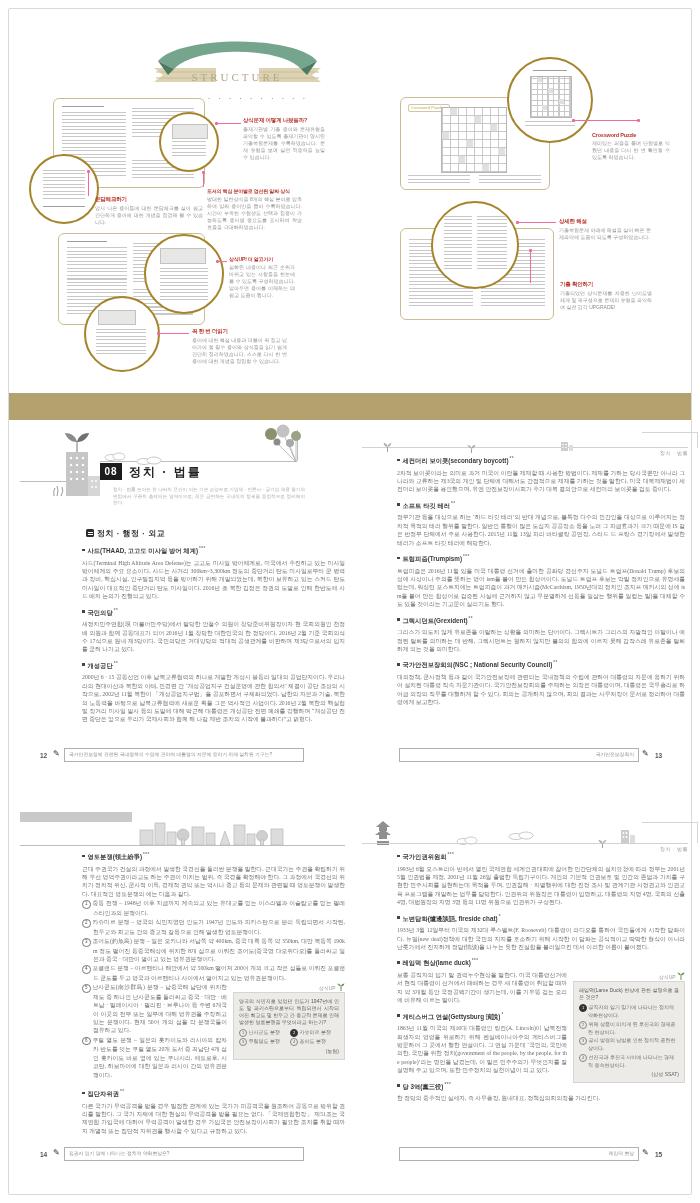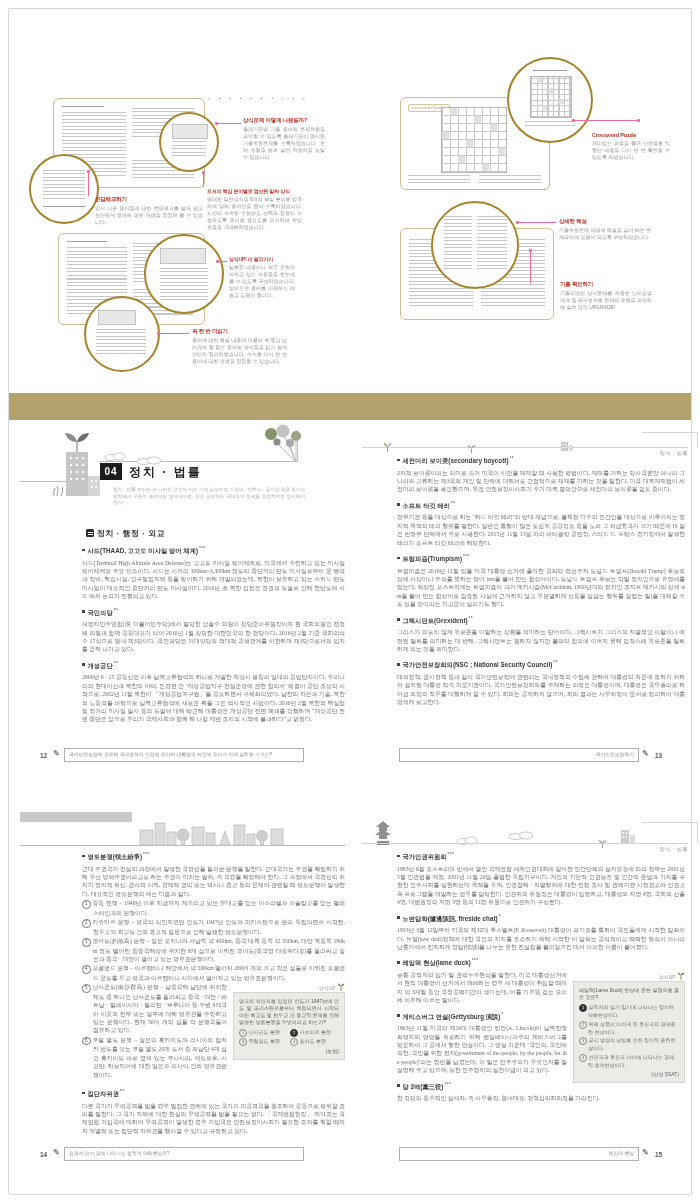--- a/index.html
+++ b/index.html
@@ -72,20 +72,33 @@
   .corner{position:absolute;font-size:5px;color:#9a9a9a;letter-spacing:0.5px;}
   .graybar{position:absolute;background:#c9c9c9;}
 </style>
 </head>
 <body>
 
 <div class="frame"></div>
 
 <div class="abs" style="left:0;top:0;width:700px;height:392px;">
 
+  <div class="abs" style="left:140px;top:30px;width:195px;height:60px;">
+    <svg width="195" height="60" viewBox="0 0 195 60">
+      <g fill="#ddd3b4">
+        <path d="M14 38 L76 38 L76 52 L14 52 L23 45 Z"></path>
+        <path d="M181 38 L119 38 L119 52 L181 52 L172 45 Z"></path>
+      </g>
+      <path d="M16 42 H76 M16 48 H76 M119 42 H179 M119 48 H179" stroke="#cabd96" stroke-width="1" fill="none"></path>
+      <path d="M18 31 C40 5 155 5 177 31 L161 39 C140 16 55 16 34 39 Z" fill="#76a58d"></path>
+      <path d="M18 31 L34 39 L28 45 Z" fill="#4e7a62"></path>
+      <path d="M177 31 L161 39 L167 45 Z" fill="#4e7a62"></path>
+      <text x="97" y="51" text-anchor="middle" font-size="11" letter-spacing="3" fill="#b3a883" font-family="Liberation Serif, serif">STRUCTURE</text>
+    </svg>
+  </div>
   <div class="dots" style="left:140px;top:96px;width:195px;">▪ ▪ ▪ ▪ ▪ ▪ ▪ ▪ ▪ ▪ ▪ ▪ ▪ ▪</div>
 
   <div class="mock" style="left:53px;top:98px;width:150px;height:88px;">
     <div>
       <div class="stx stripes-d" style="left:8px;top:7px;width:42px;height:2px;"></div>
       <div class="stx stripes" style="left:8px;top:13px;width:64px;height:64px;"></div>
       <div class="stx stripes" style="left:78px;top:9px;width:62px;height:30px;"></div>
       <div class="graybox" style="left:110px;top:42px;width:30px;height:15px;"></div>
       <div class="stx stripes" style="left:78px;top:61px;width:62px;height:18px;"></div>
     </div>
@@ -280,21 +293,21 @@
         <line x1="28" y1="22" x2="34" y2="38"></line>
     </g>
     <circle cx="9" cy="10" r="6" fill="#88936d"></circle>
     <circle cx="21" cy="7" r="6.5" fill="#c2c2c2"></circle>
     <circle cx="34" cy="12" r="5" fill="#9aa386"></circle>
     <circle cx="28" cy="19" r="4" fill="#a8a8a8"></circle>
     <circle cx="15" cy="18" r="3.5" fill="#8c8c8c"></circle>
   </svg>
 </div>
 
-<div class="ch-num">04</div>
+<div class="ch-num">08</div>
 <div class="ch-title">정치 · 법률</div>
 <div class="ch-sub">정치 · 법률 분야는 한 나라의 근간이 되는 기본 소양으로 기업체 · 언론사 · 공기업 채용 필기와 면접에서 꾸준히 출제되는 영역이므로, 최근 급변하는 국내외의 정세를 중점적으로 정리해야 한다.</div>
 
 <div class="hline" style="left:362px;top:447px;width:326px;background:#d2d2d2;"></div>
 <div class="hline" style="left:642px;top:432px;width:56px;background:#d5d5d5;"></div>
 <div class="vline" style="left:697px;top:432px;height:16px;background:#d5d5d5;"></div>
 <div class="abs" style="left:383px;top:438px;">
   <svg width="9" height="10">
       <path d="M4.5 10 V5" stroke="#a0a0a0" fill="none"></path>
       <path d="M4.5 5 C4.5 2 2 1 .5 1 C1 3.5 3 5 4.5 5 Z" fill="#a8b093"></path>

